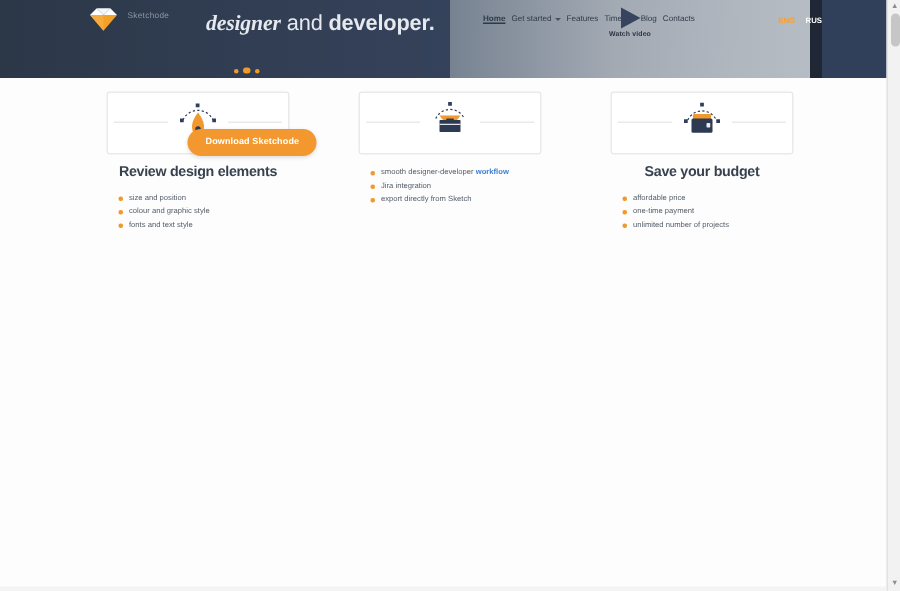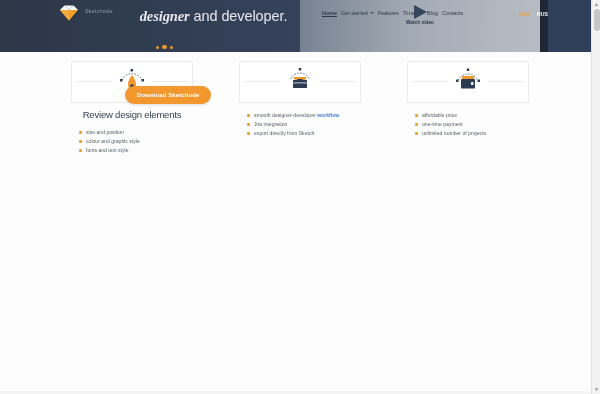--- a/index.html
+++ b/index.html
@@ -72,21 +72,21 @@
     letter-spacing: -.1px;
     z-index: 5;
     pointer-events: none;
   }
   .headline .l2 { display:block; text-align:center; width: 255px; }
   .headline .ital {
     font-family: "Liberation Serif", serif;
     font-style: italic;
     font-weight: 700;
   }
-  .headline .bold { font-weight: 400; }
+  .headline .bold { font-weight: 700; }
 
   
   .hero-dots {
     position: absolute; left: 156px; top: 45px;
     display: flex; gap: 3px; align-items: center;
     z-index: 6;
   }
   .hero-dots i {
     display:block; width: 3px; height: 3px; border-radius: 50%;
     background: #f09a2c;
@@ -173,21 +173,21 @@
   .card-rule.r { right: 4px; width: 36px; }
 
   .col {
     width: 122px;
   }
   .card-title {
     margin-top: 6px;
     text-align: center;
     font-size: 9.5px;
     color: #38424f;
-    font-weight: 400;
+    font-weight: 700;
     letter-spacing: -.2px;
     white-space: nowrap;
   }
   .card-title.wide { margin-left: -6px; margin-right: -6px; }
 
   ul.bullets {
     list-style: none;
     margin: 8px 0 0 0;
     padding: 0 0 0 8px;
   }
@@ -371,20 +371,21 @@
             <path d="M11 26 A21 21 0 0 1 49 26" fill="none" stroke="#30405a" stroke-width="1.6" stroke-dasharray="3,3"></path>
             <rect x="27.5" y="3" width="5" height="5" fill="#30405a"></rect>
             <rect x="6" y="25" width="5" height="5" fill="#30405a"></rect>
             <rect x="49" y="25" width="5" height="5" fill="#30405a"></rect>
             <rect x="18" y="18" width="24" height="8" rx="1.5" fill="#f2982e"></rect>
             <rect x="16" y="24" width="28" height="19" rx="2" fill="#2c3a52"></rect>
             <rect x="36" y="30" width="5" height="6" rx="1" fill="#e9edf2"></rect>
           </svg>
         </div>
       </div>
+      <div class="card-title">Save your budget</div>
       <ul class="bullets">
         <li>affordable price</li>
         <li>one-time payment</li>
         <li>unlimited number of projects</li>
       </ul>
     </div>
 
   </div>
 
   <button class="download-btn">Download Sketchode</button>

